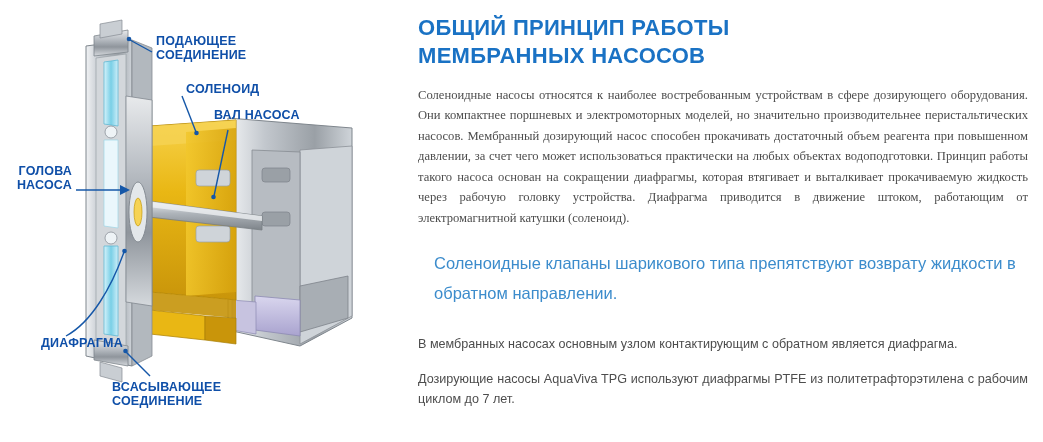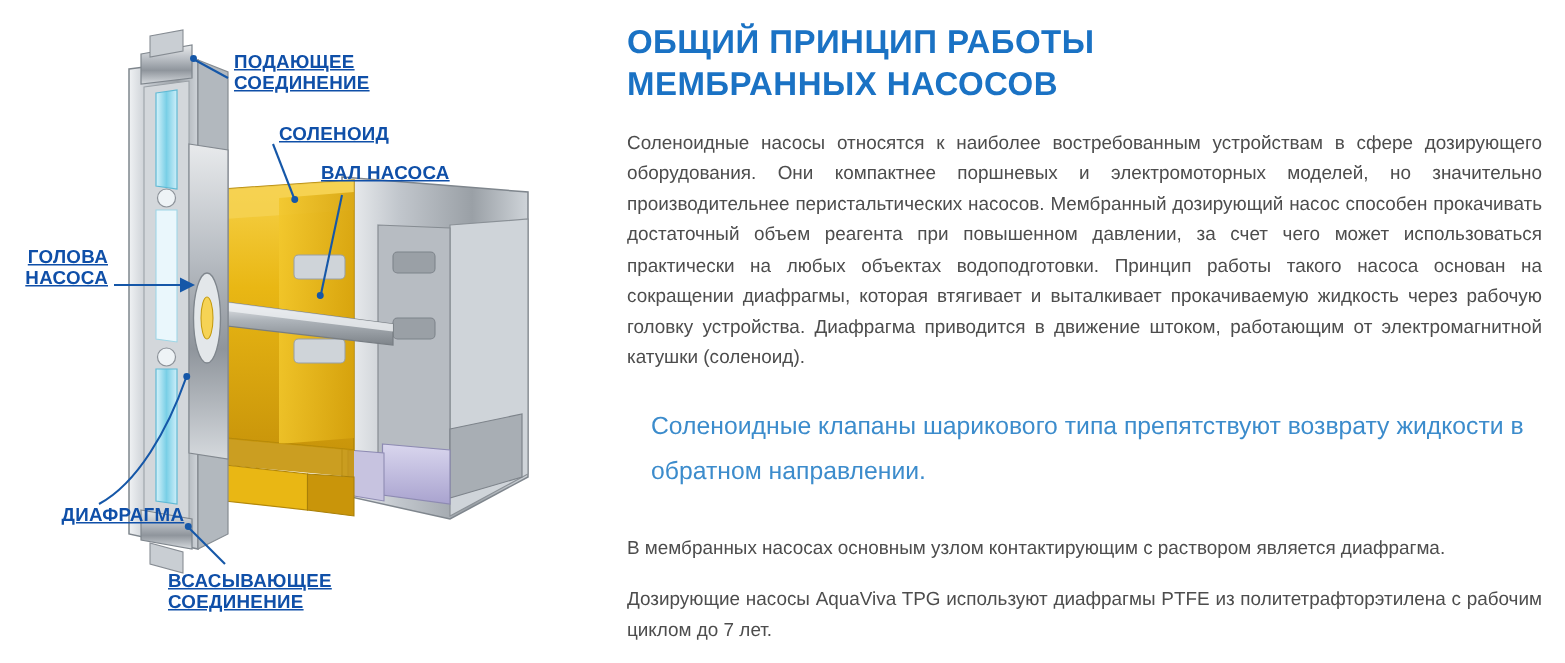--- a/index.html
+++ b/index.html
@@ -31,21 +31,20 @@
 
   .calloutLabel {
     position: absolute;
     color: #0f4fa8;
     font-weight: bold;
     font-size: 12.5px;
     line-height: 14px;
     letter-spacing: 0.2px;
     white-space: pre-line;
     text-transform: uppercase;
-    text-decoration: underline;
   }
   .calloutLabel.right { text-align: left; }
   .calloutLabel.left  { text-align: right; }
   .calloutLabel.center{ text-align: left; }
 
   
   #content {
     position: absolute;
     left: 418px; top: 0;
     width: 610px; height: 344px;
@@ -59,20 +58,21 @@
     margin-top: 14px;
     text-transform: uppercase;
   }
   #title .l2 { display: block; }
   #bodytext {
     margin-top: 14px;
     color: #4d4d4d;
     font-size: 12.6px;
     line-height: 20.5px;
     text-align: justify;
+    font-family: Liberation Serif, serif;
   }
   #quote {
     margin-top: 20px;
     margin-left: 16px;
     color: #3c8ccc;
     font-size: 16.5px;
     line-height: 30px;
   }
   .tailpara {
     color: #4d4d4d;
@@ -225,18 +225,18 @@
 
     <h1 id="title">
       <span class="l1">ОБЩИЙ ПРИНЦИП РАБОТЫ</span>
       <span class="l2">МЕМБРАННЫХ НАСОСОВ</span>
     </h1>
 
     <p id="bodytext">Соленоидные насосы относятся к наиболее востребованным устройствам в сфере дозирующего оборудования. Они компактнее поршневых и электромоторных моделей, но значительно производительнее перистальтических насосов. Мембранный дозирующий насос способен прокачивать достаточный объем реагента при повышенном давлении, за счет чего может использоваться практически на любых объектах водоподготовки. Принцип работы такого насоса основан на сокращении диафрагмы, которая втягивает и выталкивает прокачиваемую жидкость через рабочую головку устройства. Диафрагма приводится в движение штоком, работающим от электромагнитной катушки (соленоид).</p>
 
     <p id="quote">Соленоидные клапаны шарикового типа препятствуют возврату жидкости в обратном направлении.</p>
 
-    <p id="tail1" class="tailpara">В мембранных насосах основным узлом контактирующим с раствором является диафрагма.</p>
+    <p id="tail1" class="tailpara">В мембранных насосах основным узлом контактирующим с обратном является диафрагма.</p>
 
     <p id="tail2" class="tailpara">Дозирующие насосы AquaViva TPG используют диафрагмы PTFE из политетрафторэтилена с рабочим циклом до 7 лет.</p>
   </div>
 
 </div>
 
 </body></html>

